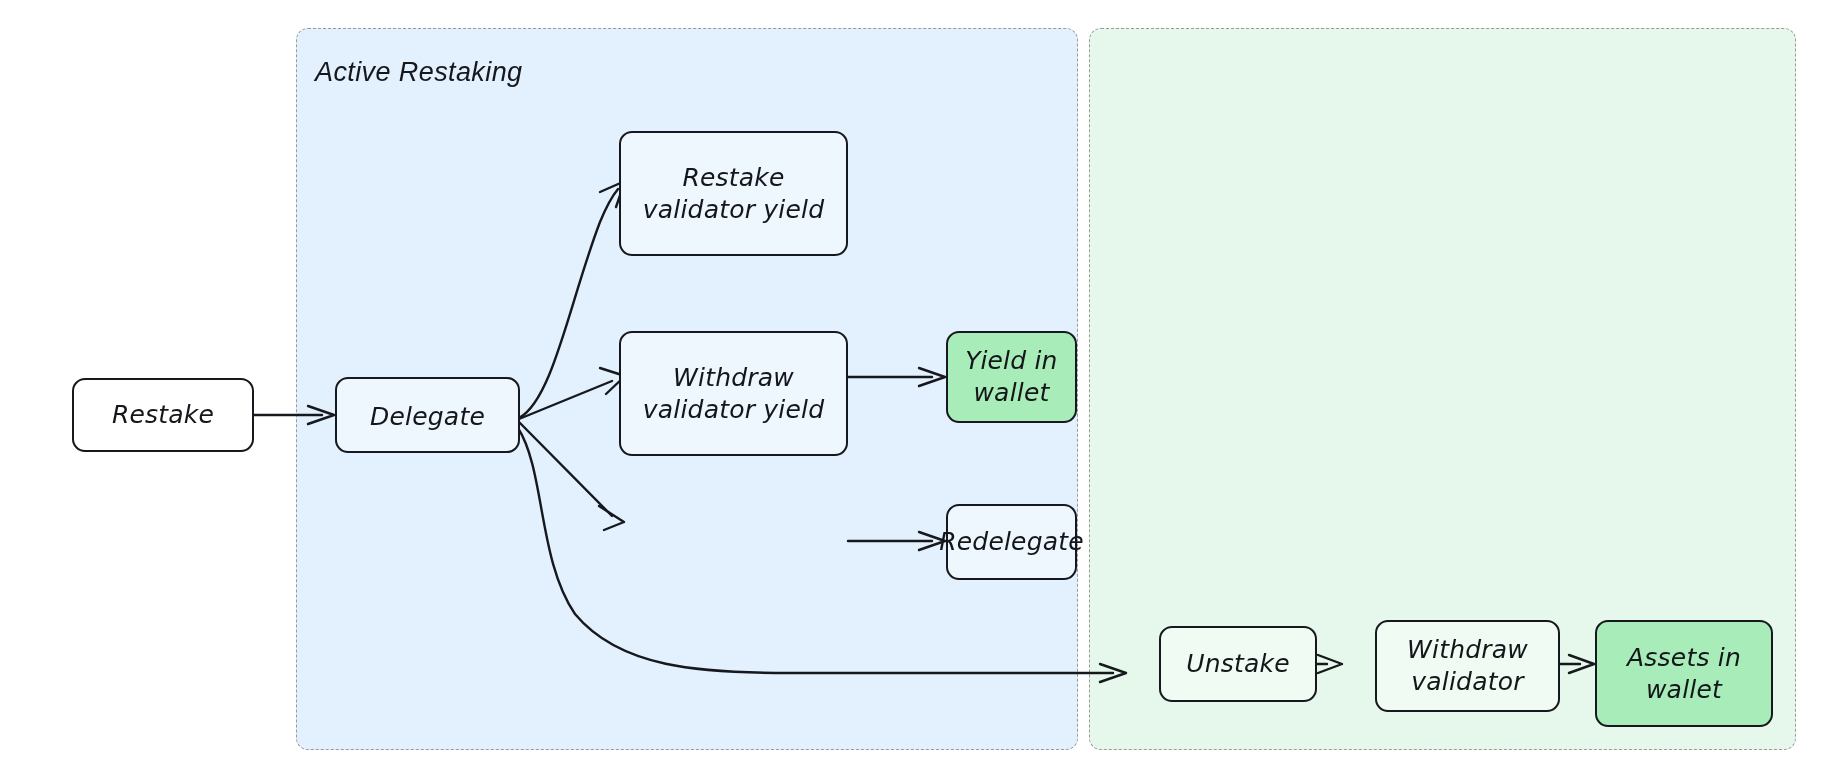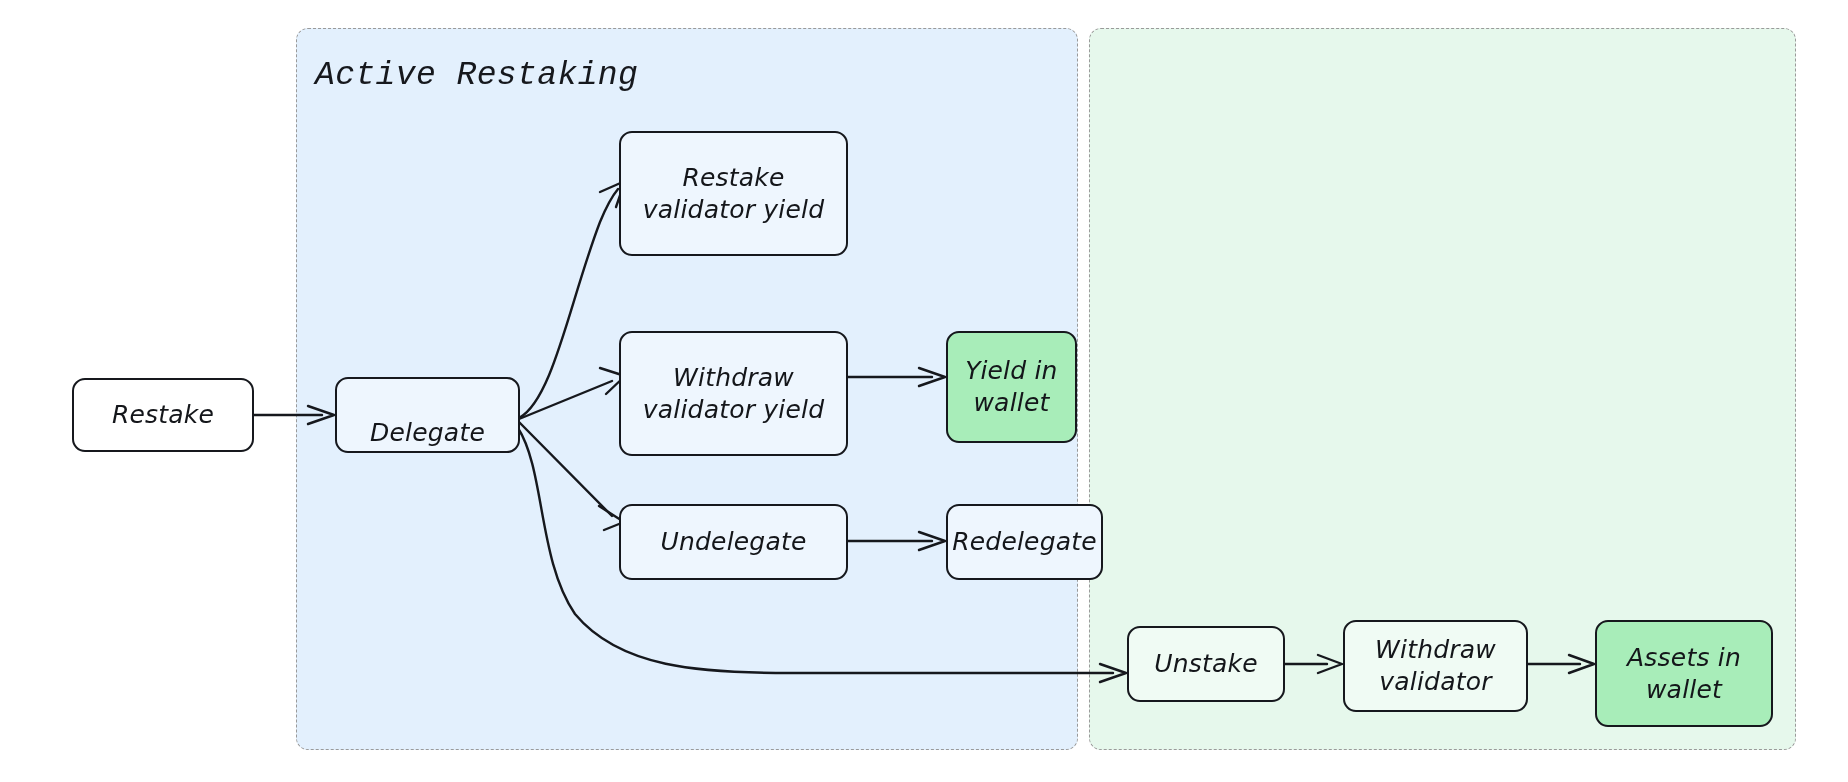--- a/index.html
+++ b/index.html
@@ -19,22 +19,22 @@
   }
   
   .subgraph {
     position: absolute;
     border: 1.6px dashed #9a9a9a;
     border-radius: 12px;
     box-sizing: border-box;
   }
   .subgraph-label {
     position: absolute;
-    font-family: Liberation Mono, monospace;
-    font-size: 33px;
+    font-family: Liberation Sans, sans-serif;
+    font-size: 27px;
     font-style: italic;
     font-weight: 500;
     color: #16181d;
     letter-spacing: 0.4px;
     white-space: nowrap;
   }
   
   .node {
     position: absolute;
     box-sizing: border-box;
@@ -45,28 +45,28 @@
     justify-content: center;
     text-align: center;
     font-family: "DejaVu Sans", sans-serif;
     font-size: 25px;
     font-style: italic;
     font-weight: 500;
     color: #14161a;
     line-height: 1.28;
     letter-spacing: 0.2px;
     background: #ffffff;
-    padding: 2px 8px;
+    padding: 18px 8px;
   }
   .node .lines { display: block; }
   .node .l { display: block; white-space: nowrap; }
 
   .n-plain   { background: #ffffff; }
   .n-blue    { background: #eef6fe; }
-  .n-mint    { background: #f0fbf4; }
+  .n-mint    { background: #f0fbf4; margin-left: 32px; }
   .n-green   { background: #a8edb9; }
 
   
   #edges {
     position: absolute;
     left: 0; top: 0;
     width: 1848px;
     height: 782px;
     pointer-events: none;
   }
@@ -161,34 +161,29 @@
     </span>
   </div>
 
   <div class="node n-blue" style="left:619px; top:331px; width:229px; height:125px;">
     <span class="lines">
       <span class="l">Withdraw</span>
       <span class="l">validator yield</span>
     </span>
   </div>
 
-  <div class="node n-green" style="left:946px; top:331px; width:131px; height:112px;">
+  <div class="node n-green" style="left:946px; top:331px; width:131px; height:92px;">
     <span class="lines">
       <span class="l">Yield in</span>
       <span class="l">wallet</span>
     </span>
   </div>
 
-  <div class="node n-blue" style="left:619px; top:504px; width:229px; height:76px;">
-    <span class="lines">
-      <span class="l">Undelegate</span>
-    </span>
-  </div>
-
-  <div class="node n-blue" style="left:946px; top:504px; width:157px; height:76px;">
+
+  <div class="node n-blue" style="left:946px; top:504px; width:131px; height:76px;">
     <span class="lines">
       <span class="l">Redelegate</span>
     </span>
   </div>
 
   <div class="node n-mint" style="left:1127px; top:626px; width:158px; height:76px;">
     <span class="lines">
       <span class="l">Unstake</span>
     </span>
   </div>

